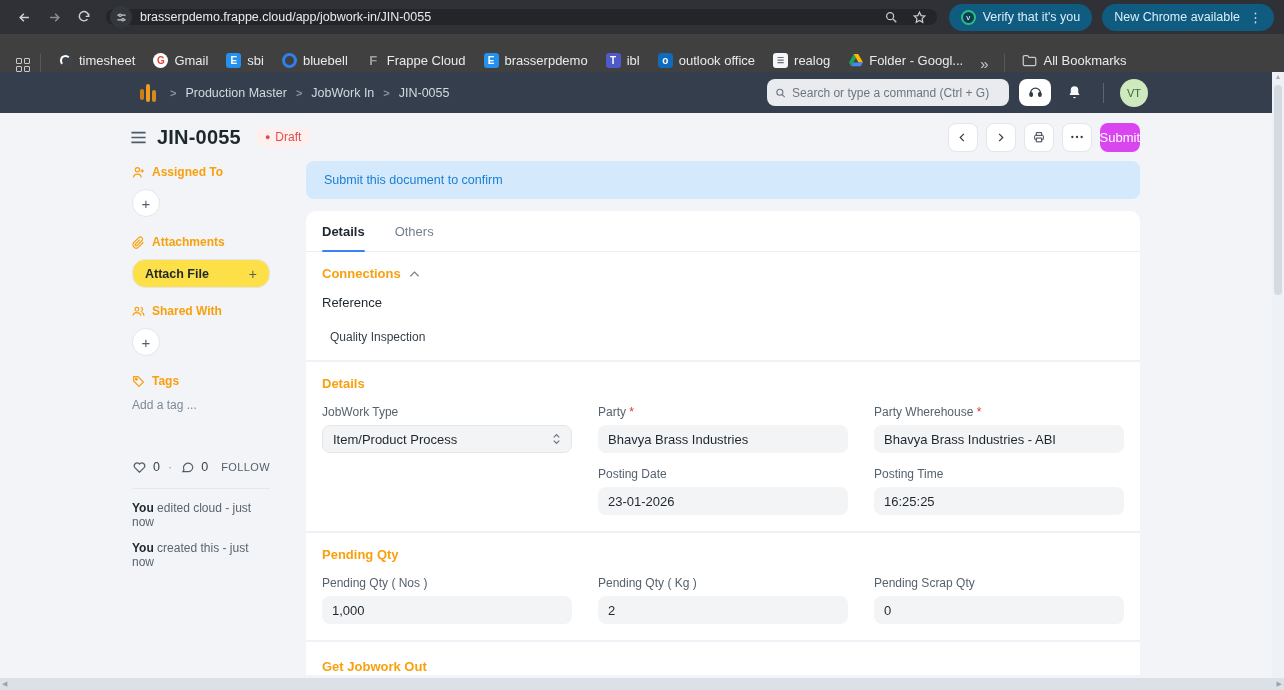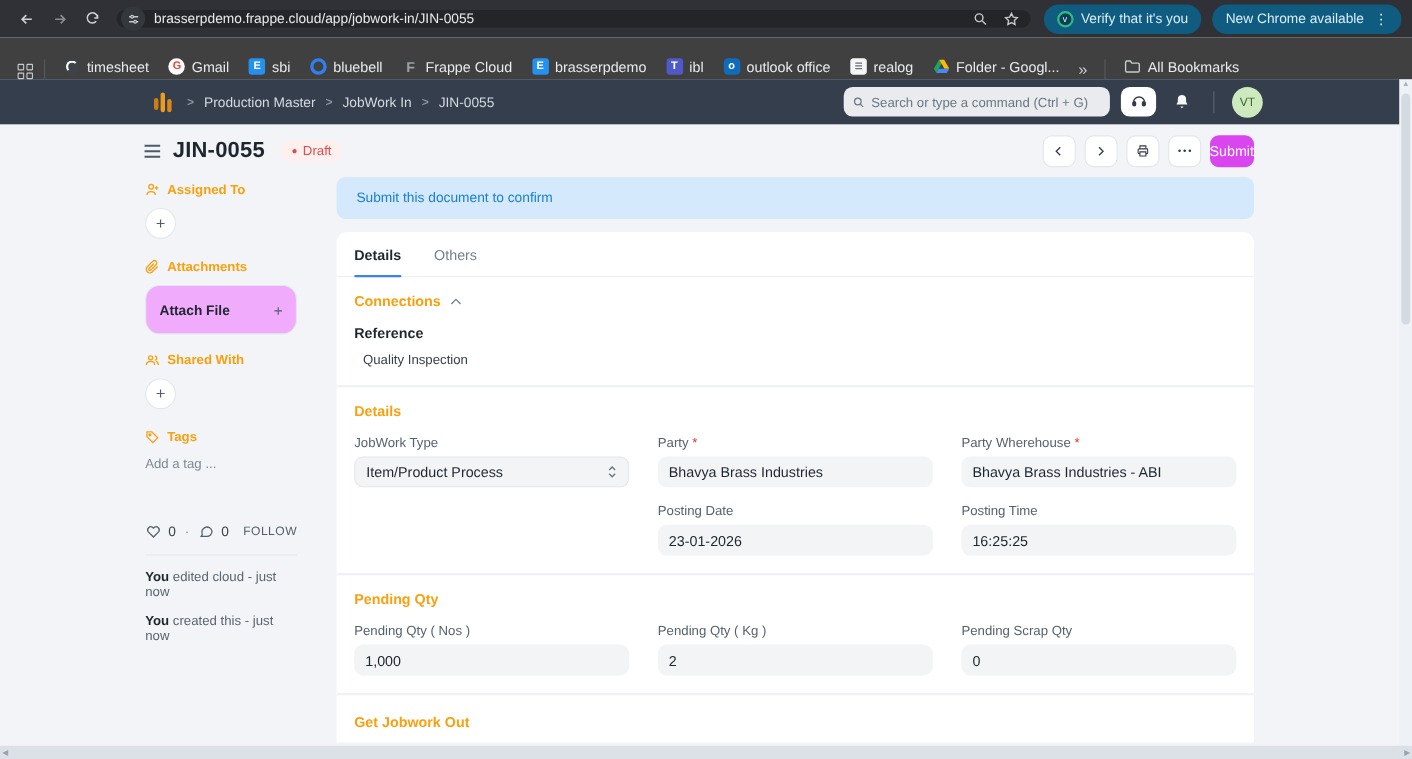--- a/index.html
+++ b/index.html
@@ -64,42 +64,42 @@
   .badge-draft { background:#fff0f0; color:#e24c4c; font-size:12px; border-radius:10px; padding:3px 10px; display:flex; align-items:center; gap:5px; margin-left:4px; }
   .badge-draft b { font-size:9px; }
   .header-actions { margin-left:auto; display:flex; align-items:center; gap:8px; }
   .icon-btn { width:30px; height:29px; background:#fff; border:1px solid #e3e7eb; border-radius:8px; display:flex; align-items:center; justify-content:center; color:#323b44; font-size:13px; }
   .btn-submit { height:29px; background:#d946ef; color:#fff; border:0; border-radius:8px; font-size:13px; padding:0 0; font-family:"Liberation Sans", sans-serif; }
 
   .layout { display:flex; }
   .side { width:176px; padding:4px 36px 0 2px; flex:0 0 auto; }
   .side-head { display:flex; align-items:center; gap:7px; color:#f8a00d; font-size:12px; font-weight:bold; margin-bottom:10px; }
   .circle-add { width:28px; height:28px; border-radius:50%; background:#fff; border:1px solid #e3e7eb; color:#525f6a; font-size:15px; display:flex; align-items:center; justify-content:center; margin-bottom:18px; }
-  .attach-btn { width:138px; height:45px; background:#f0abfc; border:1px solid #e3e7eb; border-radius:13px; display:flex; align-items:center; justify-content:space-between; padding:0 12px; font-size:12.5px; color:#1f272e; font-weight:bold; margin-bottom:16px; }
+  .attach-btn { width:138px; height:29px; background:#fde047; border:1px solid #e3e7eb; border-radius:13px; display:flex; align-items:center; justify-content:space-between; padding:0 12px; font-size:12.5px; color:#1f272e; font-weight:bold; margin-bottom:16px; }
   .attach-btn .plus { color:#525f6a; font-weight:normal; font-size:14px; }
   .add-tag { color:#7c8a97; font-size:12px; margin:2px 0 48px; }
   .react-row { display:flex; align-items:center; gap:6px; color:#36414c; font-size:12.5px; }
   .react-row .cnt { color:#36414c; }
   .react-row .dot { color:#8a93a0; margin:0 2px; }
   .follow { margin-left:auto; font-size:11px; color:#525f6a; letter-spacing:.4px; }
   .side-div { height:1px; background:#e4e8ec; margin:14px 0 12px; }
   .activity { font-size:12px; color:#5a6570; margin-bottom:12px; }
   .activity b { color:#1f272e; }
 
   .main { flex:1; min-width:0; }
   .banner { height:38px; background:#d4e9fb; border-radius:8px; display:flex; align-items:center; padding:0 18px; color:#1a7fd4; font-size:12.5px; margin-bottom:12px; }
   .card { background:#fff; border-radius:10px 10px 0 0; height:464px; overflow:hidden; }
   .tabs { display:flex; gap:30px; padding:0 16px; height:41px; border-bottom:1px solid #ebeef2; }
   .tab { display:flex; align-items:center; font-size:13px; color:#74808c; position:relative; cursor:default; }
   .tab.active { color:#1f272e; font-weight:bold; }
   .tab.active::after { content:''; position:absolute; left:0; right:0; bottom:-1px; height:2px; background:#3b82f6; border-radius:1px; }
 
   .section { padding:14px 16px 16px; border-bottom:2px solid #eef1f5; }
   .sec-head { color:#f8a00d; font-size:13px; font-weight:bold; display:flex; align-items:center; gap:8px; }
-  .ref-head { font-size:13px; font-weight:bold; color:#1f272e; margin:14px 0 10px; }
+  .ref-head { font-size:13px; font-weight:normal; color:#1f272e; margin:14px 0 20px; }
   .ref-item { font-size:12px; color:#36414c; padding-left:8px; }
 
   .fgrid { display:grid; grid-template-columns:repeat(3, 1fr); column-gap:26px; row-gap:14px; margin-top:14px; }
   .field label { display:block; font-size:12px; color:#55626e; margin-bottom:6px; }
   .req { color:#e03636; }
   .control { height:28px; background:#f3f4f6; border-radius:8px; display:flex; align-items:center; padding:0 10px; font-size:13px; color:#1f272e; }
   .control.select { border:1px solid #e3e7eb; justify-content:space-between;text-align:center; }
 
   
   .v-scroll { position:absolute; top:72px; right:0; bottom:12px; width:12px; background:#eef1f5; z-index:30; }

